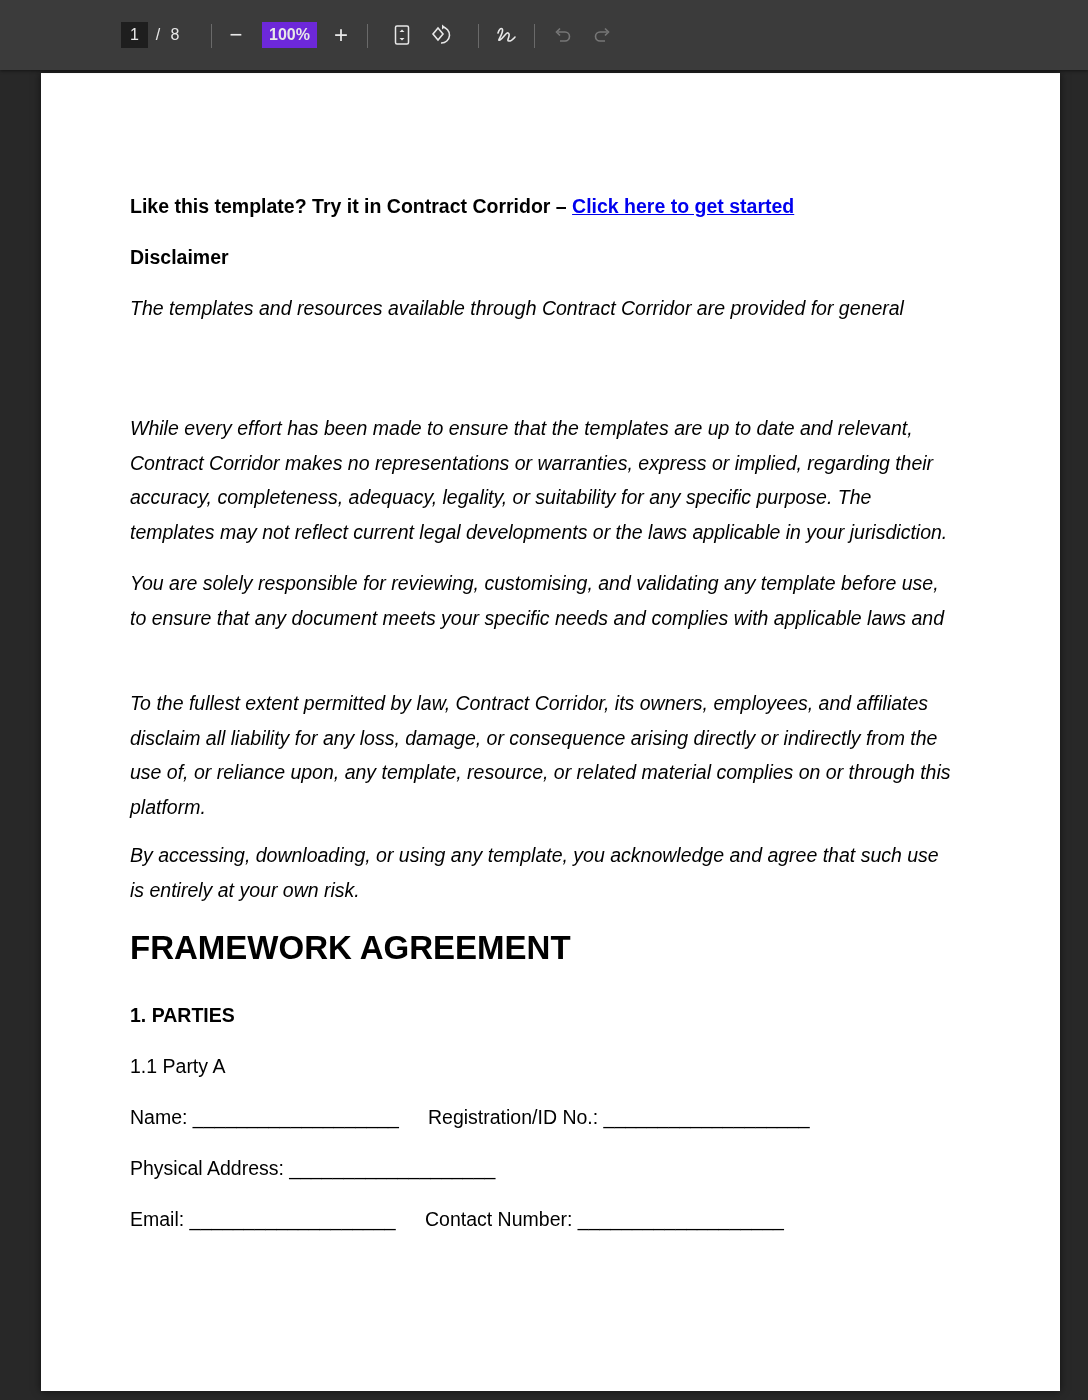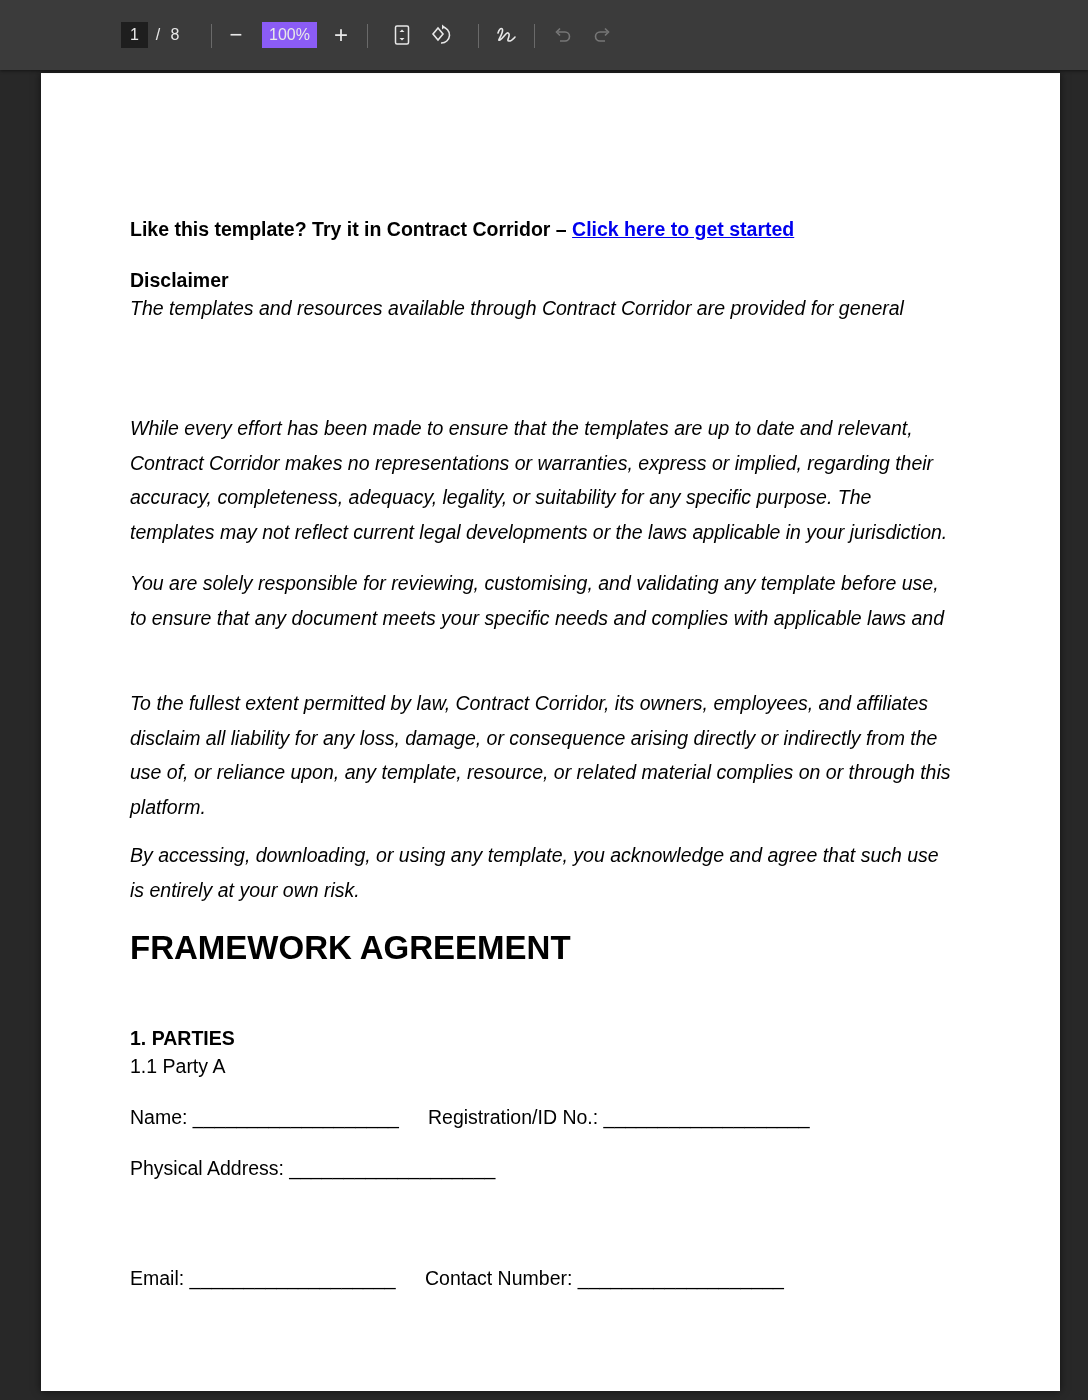--- a/index.html
+++ b/index.html
@@ -4,26 +4,26 @@
 <style>
   html, body { margin:0; padding:0; }
   body { width:1088px; height:1400px; background:#282828; overflow:hidden; position:relative; font-family:"Liberation Sans", sans-serif; }
   .toolbar { position:absolute; left:0; top:0; width:1088px; height:70px; background:#3b3b3b; box-shadow:0 1px 3px rgba(0,0,0,0.5); z-index:2; }
   .tb { position:absolute; top:22px; height:26px; display:flex; align-items:center; justify-content:center; color:#e8e8e8; font-size:16px; }
   .pagebox { left:121px; width:27px; background:#1e1e1e; }
   .slash { left:152px; width:12px; }
   .total { left:166px; width:18px; }
   .sep { position:absolute; top:24px; width:1px; height:24px; background:#6a6a6a; }
   .btn { width:28px; cursor:pointer; }
-  .zoombox { left:262px; width:55px; background:#8b5cf6; font-size:16px; }
+  .zoombox { left:262px; width:55px; background:#6d28d9; font-size:16px;font-weight:bold; }
   .disabled { color:#777; }
   .page { position:absolute; left:41px; top:73px; width:1019px; height:1318px; background:#fff; box-shadow:0 0 8px rgba(0,0,0,0.6); }
   .content { position:absolute; left:89px; top:0; width:860px; color:#000; }
   .p { position:absolute; left:0; font-size:19.5px; line-height:34.6px; white-space:nowrap; }
-  .b { font-weight:bold;margin-top:23px; }
+  .b { font-weight:bold; }
   .i { font-style:italic; }
   a.link { color:#0000ee; text-decoration:underline; font-weight:bold; }
   .h1 { font-size:33px; font-weight:bold;text-align:center; }
   .line { display:inline-block; }
 </style>
 </head>
 <body>
 
 <div class="toolbar">
   <div class="tb pagebox">1</div>
@@ -102,17 +102,17 @@
     <div class="p h1" style="top:855px;line-height:40px">FRAMEWORK AGREEMENT</div>
     <div class="p b" style="top:925px">1. PARTIES</div>
     <div class="p" style="top:976px">1.1 Party A</div>
 
     <div class="p" style="top:1027px">
       <span class="line" style="width:298px">Name: ___________________</span><span class="line">Registration/ID No.: ___________________</span>
     </div>
     <div class="p" style="top:1078px">
       <span class="line">Physical Address: ___________________</span>
     </div>
-    <div class="p" style="top:1188px">
+    <div class="p" style="top:1129px">
       <span class="line" style="width:295px">Email: ___________________</span><span class="line">Contact Number: ___________________</span>
     </div>
   </div>
 </div>
 
 </body></html>

